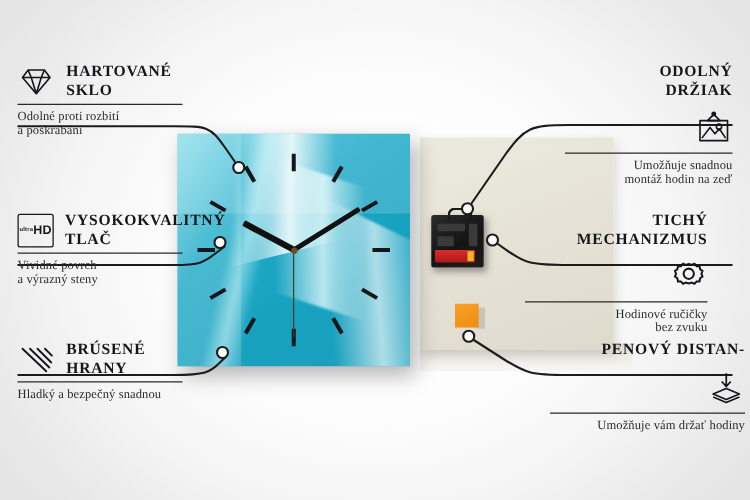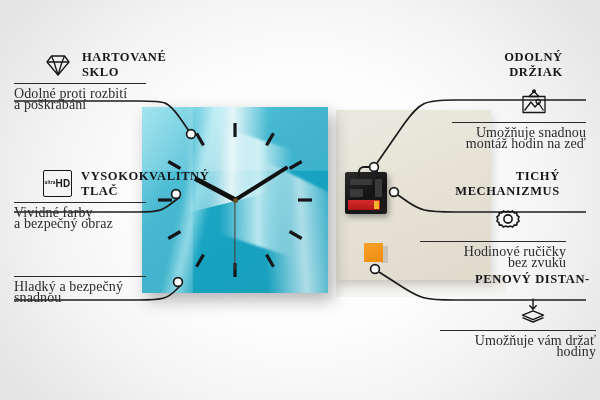--- a/index.html
+++ b/index.html
@@ -79,34 +79,34 @@
   .mech-batt-cap{position:absolute;right:1px;top:1px;width:5px;height:8px;background:#f0b429;}
   .mech-slot{position:absolute;background:#3a3a3a;border-radius:1px;}
   .foam{
     position:absolute;left:364px;top:243px;width:19px;height:19px;
     background:linear-gradient(150deg,#f9a12b 0%,#ee8c0d 100%);
   }
   .foam-sh{position:absolute;left:381px;top:246px;width:7px;height:17px;background:#c9c5b6;}
 
   
   .callout{position:absolute;}
-  .co-head{display:flex;align-items:center;gap:9px;margin-left:29px;}
+  .co-head{display:flex;align-items:flex-end;gap:9px;}
   .co-left .co-head{justify-content:flex-start;}
   .co-right .co-head{justify-content:flex-end;flex-direction:column;}
   .co-title{
     font-family:"Liberation Serif", serif;
     font-size:12.5px;font-weight:700;letter-spacing:.6px;color:#16161a;
     line-height:14.5px;text-transform:uppercase;
   }
   .co-left .co-title{text-align:left;}
   .co-right .co-title{text-align:right;}
   .co-rule{height:1px;background:#2a2a2a;margin:4px 0 4px 0;}
   .co-desc{
     font-family:"Liberation Serif", serif;
-    font-size:14px;color:#2b2b2b;line-height:11px;letter-spacing:.1px;
+    font-size:10px;color:#2b2b2b;line-height:11px;letter-spacing:.1px;
   }
   .co-left .co-desc{text-align:left;}
   .co-right .co-desc{text-align:right;}
   .ic{width:30px;height:28px;flex:0 0 30px;}
   .ic svg{display:block;width:30px;height:28px;}
   .hdbox{
     width:27px;height:25px;border:1.6px solid #16161a;border-radius:2px;
     display:flex;flex-direction:row;align-items:center;justify-content:center;
     flex:0 0 27px;line-height:1;
   }
@@ -213,26 +213,42 @@
         <span class="u">ultra</span>
         <span class="h">HD</span>
       </span>
       <span class="co-title">
         <span>VYSOKOKVALITNÝ</span><br>
         <span>TLAČ</span>
       </span>
     </div>
     <div class="co-rule"></div>
     <div class="co-desc">
-      <span>Vividné farby</span><br>
-      <span>a bezpečný obraz</span>
+      <span>Vividné povrch</span><br>
+      <span>a výrazný steny</span>
     </div>
   </div>
 
   <div class="callout co-left" style="left:14px;top:272px;width:132px;">
+    <div class="co-head">
+      <span class="ic">
+        <svg viewBox="0 0 30 28">
+            <g stroke="#16161a" stroke-width="1.5" stroke-linecap="round">
+          <line x1="4" y1="6" x2="23" y2="24"></line>
+          <line x1="10" y1="6" x2="25.5" y2="21"></line>
+          <line x1="16" y1="6" x2="27" y2="17"></line>
+          <line x1="22" y1="6" x2="27.5" y2="11.5"></line>
+        </g>
+          </svg>
+      </span>
+      <span class="co-title">
+        <span>BRÚSENÉ</span><br>
+        <span>HRANY</span>
+      </span>
+    </div>
     <div class="co-rule"></div>
     <div class="co-desc">
       <span>Hladký a bezpečný snadnou</span>
     </div>
   </div>
 
   <div class="callout co-right" style="left:452px;top:50px;width:134px;">
     <div class="co-head">
       <span class="co-title" style="flex:1;">
         <span>ODOLNÝ</span><br>

